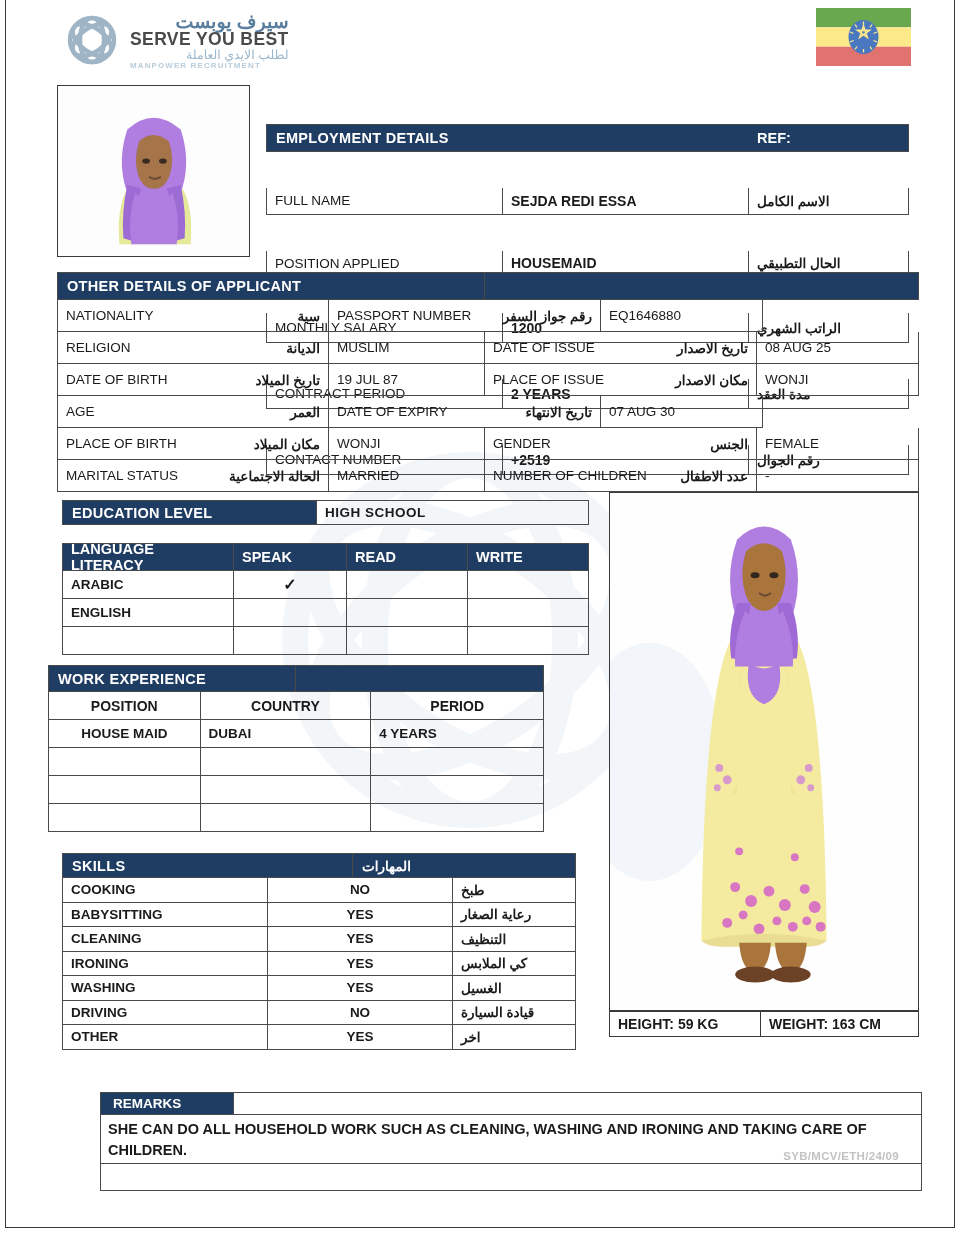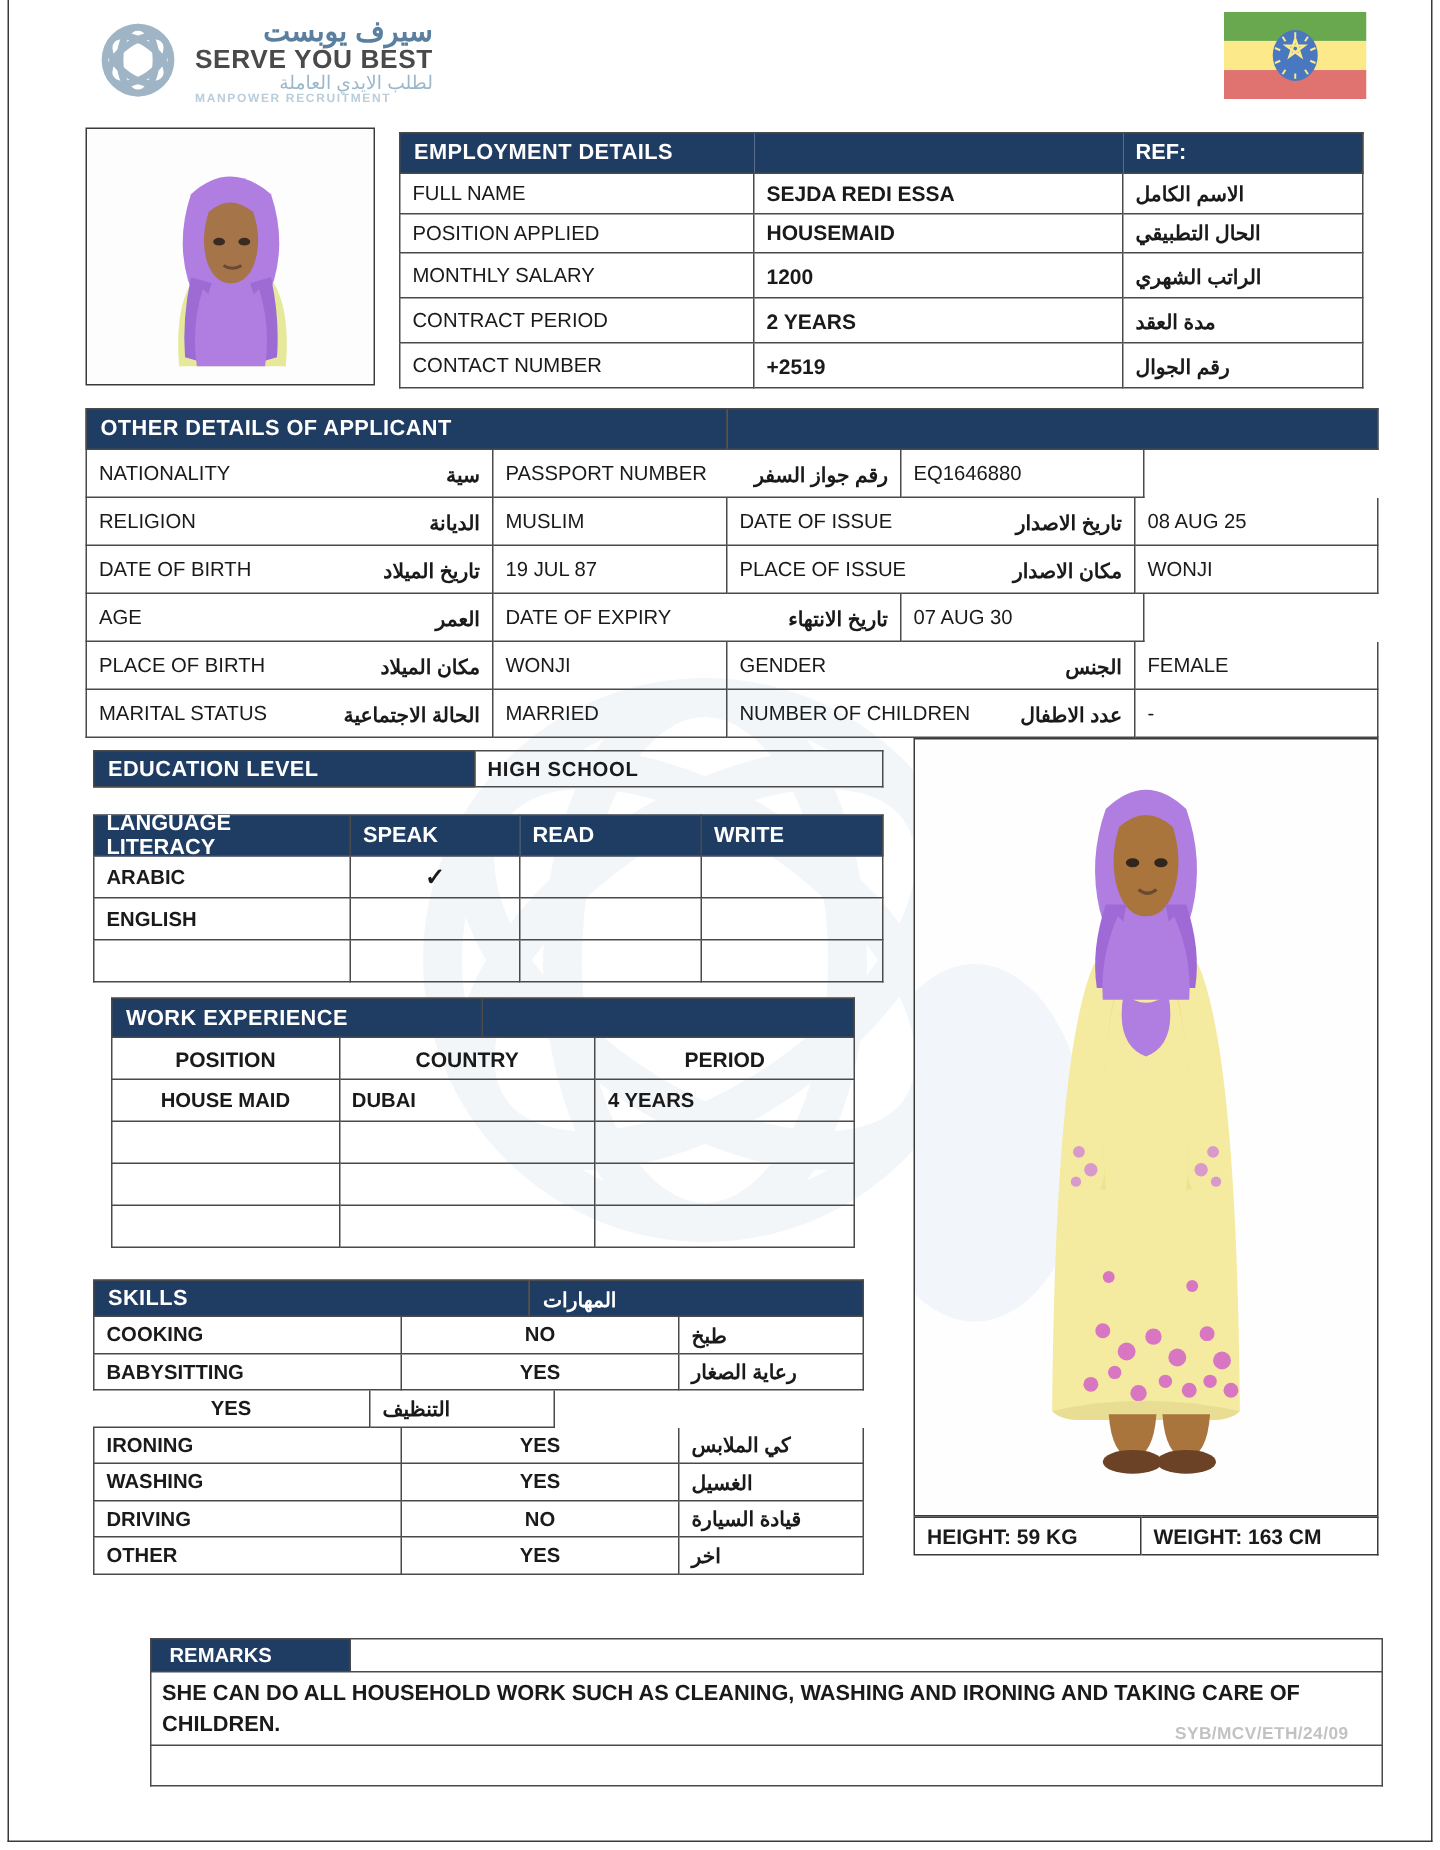--- a/index.html
+++ b/index.html
@@ -40,21 +40,21 @@
   .ar{ font-size:13.5px; font-weight:bold; direction:rtl; }
   .val{ font-weight:bold; font-size:14px; }
 
   
   .photo-sm{ position:absolute; left:57px; top:85px; width:193px; height:172px; border:1.4px solid #3a3a3a; background:#fff; overflow:hidden;}
   .photo-lg{ position:absolute; left:609px; top:492px; width:310px; height:519px; border:1.4px solid #3a3a3a; background:#fff; overflow:hidden;}
   .photo-sm svg,.photo-lg svg{ width:100%; height:100%; display:block;}
 
   
   .emp{ position:absolute; left:266px; top:88px; width:643px; }
-  .emp-row{ display:flex; height:26.5px; }
+  .emp-row{ display:flex; height:26.5px;margin-top:36px; }
   .emp-row > div{ border:1.3px solid #4a4a4a; }
   .emp-c1{ width:237px; }
   .emp-c2{ width:246px; border-left:none !important; }
   .emp-c3{ width:160px; border-left:none !important; justify-content:flex-end; }
   .emp .hdr-row{ height:28px; }
   .emp .hdr-row .emp-c1,.emp .hdr-row .emp-c2{ background:#1f3c63; }
   .emp .hdr-row .emp-c2{ border-right:none !important;}
   .emp .hdr-row .emp-c1{ border-right:none !important;}
   .emp .hdr-row .emp-c3{ background:#1f3c63; color:#fff; justify-content:flex-start; font-weight:bold; font-size:14.5px;}
   .emp-row.body > div{ border-top:none; }
@@ -84,21 +84,21 @@
   .lang-row{ display:flex; height:28px; }
   .lang-row > div{ border:1.3px solid #4a4a4a; }
   .lang-row.b > div{ border-top:none; }
   .lc1{ width:172px; } .lc2{ width:113px; border-left:none !important;}
   .lc3{ width:121px; border-left:none !important;} .lc4{ width:121px; border-left:none !important;}
   .lang .head > div{ background:#1f3c63; color:#fff; font-weight:bold; font-size:14.5px;}
   .chk{ justify-content:center; font-size:16px; font-weight:bold; }
   .lang .b .cell{ font-weight:bold; }
 
   
-  .work{ position:absolute; left:74px; top:665px; width:496px; }
+  .work{ position:absolute; left:48px; top:665px; width:496px; }
   .work-hdr{ display:flex; height:27px; }
   .work-hdr > div{ background:#1f3c63; border:1.3px solid #4a4a4a; }
   .wh1{ width:257px; color:#fff;} .wh2{ width:257px; border-left:none !important;}
   .work-row{ display:flex; height:28px; }
   .work-row > div{ border:1.3px solid #4a4a4a; border-top:none; }
   .wc1{ width:158px; } .wc2{ width:177px; border-left:none !important;}
   .wc3{ width:179px; border-left:none !important;}
   .work .colhead .cell{ justify-content:center; font-weight:bold; font-size:14px;}
   .work .data .cell{ font-weight:bold; }
   .work .data .wc1{ justify-content:center; }
@@ -394,20 +394,21 @@
     <div class="sc1 cell">COOKING</div>
     <div class="sc2 cell">NO</div>
     <div class="sc3 cell ar">طبخ</div>
   </div>
   <div class="sk-row">
     <div class="sc1 cell">BABYSITTING</div>
     <div class="sc2 cell">YES</div>
     <div class="sc3 cell ar">رعاية الصغار</div>
   </div>
   <div class="sk-row">
+    <div class="sc1 cell">CLEANING</div>
     <div class="sc2 cell">YES</div>
     <div class="sc3 cell ar">التنظيف</div>
   </div>
   <div class="sk-row">
     <div class="sc1 cell">IRONING</div>
     <div class="sc2 cell">YES</div>
     <div class="sc3 cell ar">كي الملابس</div>
   </div>
   <div class="sk-row">
     <div class="sc1 cell">WASHING</div>

